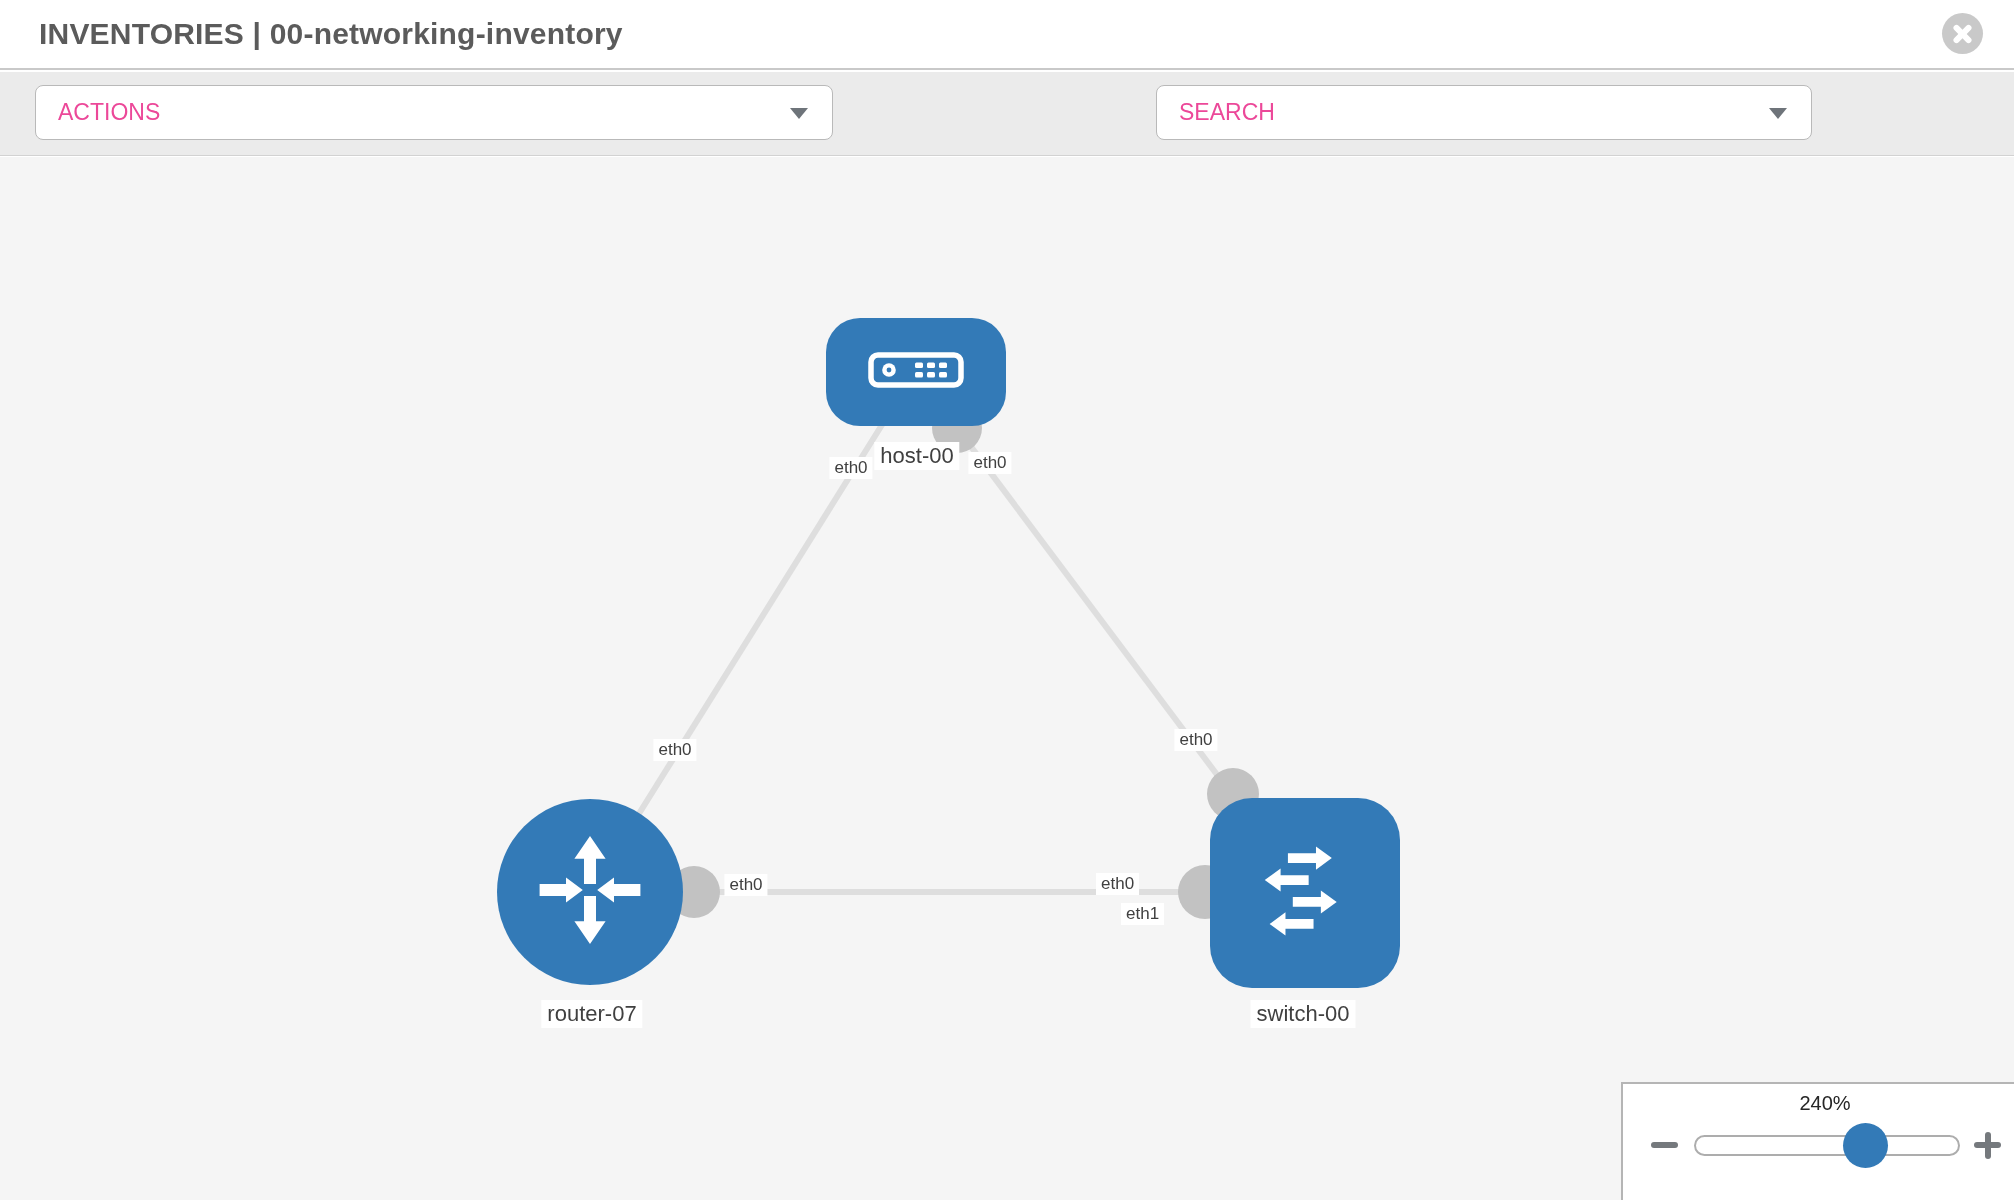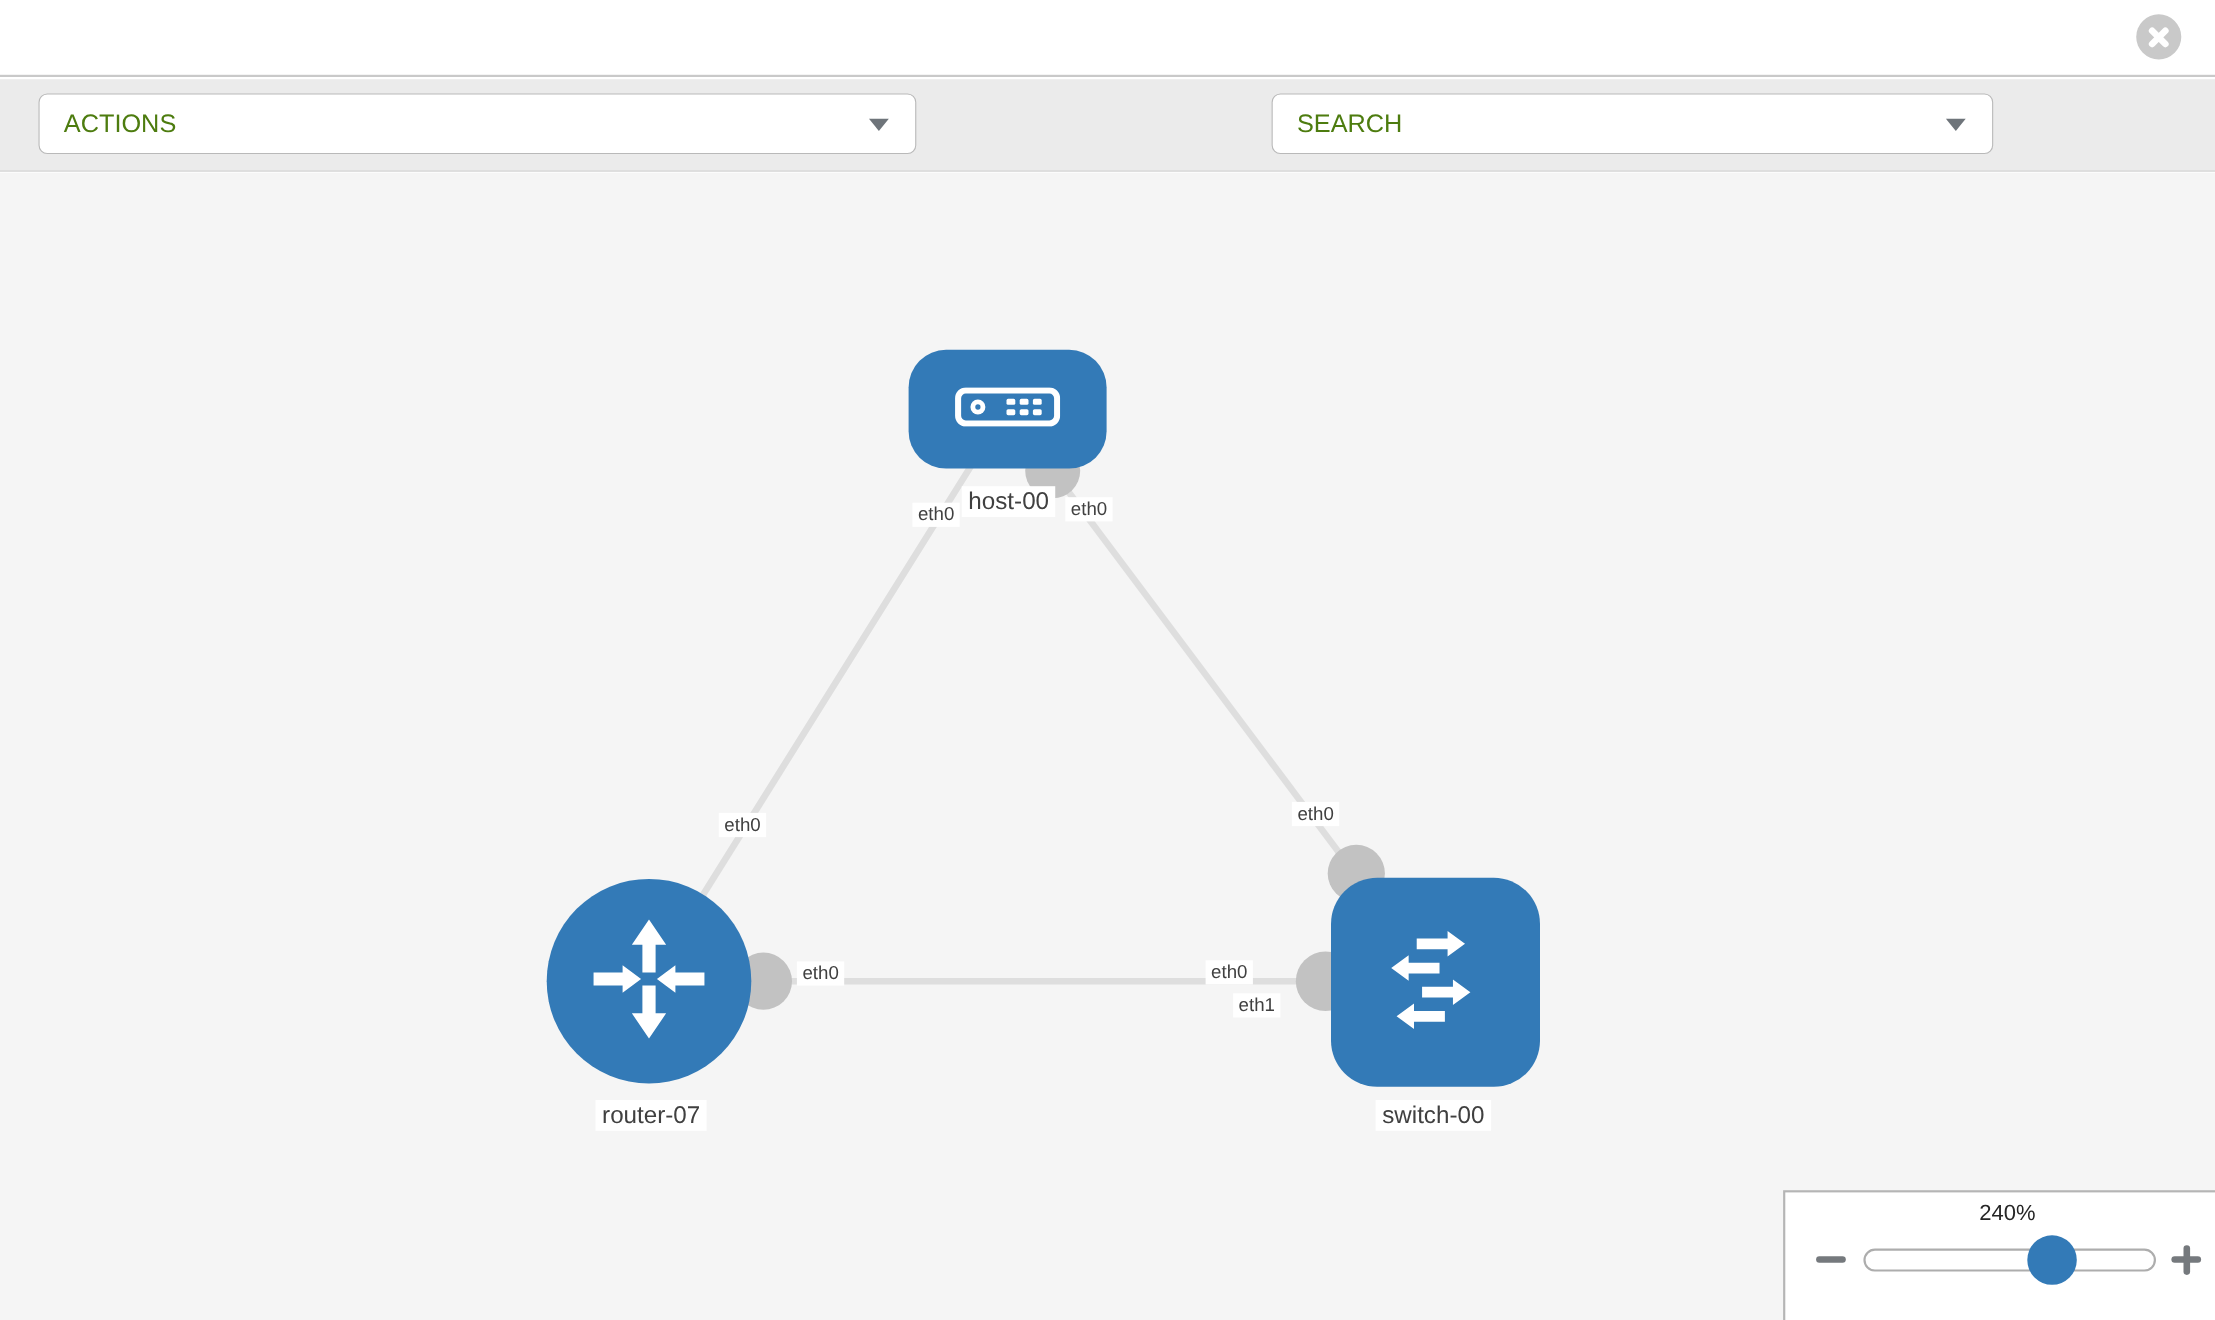--- a/index.html
+++ b/index.html
@@ -31,21 +31,21 @@
     position:absolute; left:0; top:72px; width:2014px; height:84px;
     background:#ebebeb; border-bottom:1px solid #d2d2d2;
   }
   .dd-box {
     position:absolute; top:13px; height:55px;
     background:#ffffff; border:1px solid #b9b9b9; border-radius:8px;
     cursor:pointer;
   }
   .dd-box .dd-text {
     position:absolute; left:22px; top:0; line-height:53px;
-    font-size:23px; color:#4d7c0f;
+    font-size:23px; color:#ec4899;
   }
   .caret {
     position:absolute; right:24px; top:22px; width:0; height:0;
     border-left:9px solid transparent; border-right:9px solid transparent;
     border-top:11px solid #6e747a;
   }
   .dd-actions { left:35px;  width:798px; }
   .dd-search  { left:1132px; width:656px;margin-left:24px; }
   .tool-icon { position:absolute; cursor:pointer; }
   .tool-icon svg { display:block; }
@@ -87,20 +87,21 @@
   }
   .zoom-knob {
     position:absolute; left:220px; top:39px; width:45px; height:45px;
     border-radius:50%; background:#337AB7; cursor:grab;
   }
 </style>
 </head>
 <body>
 
 <div class="app-header">
+  <div class="app-title">INVENTORIES | 00-networking-inventory</div>
   <div class="close-btn">
     <span class="close-icon">
       <span class="xbar a"></span><span class="xbar b"></span>
     </span>
   </div>
 </div>
 
 <div class="toolbar">
   <div class="dd-box dd-actions">
     <span class="dd-text">ACTIONS</span>

